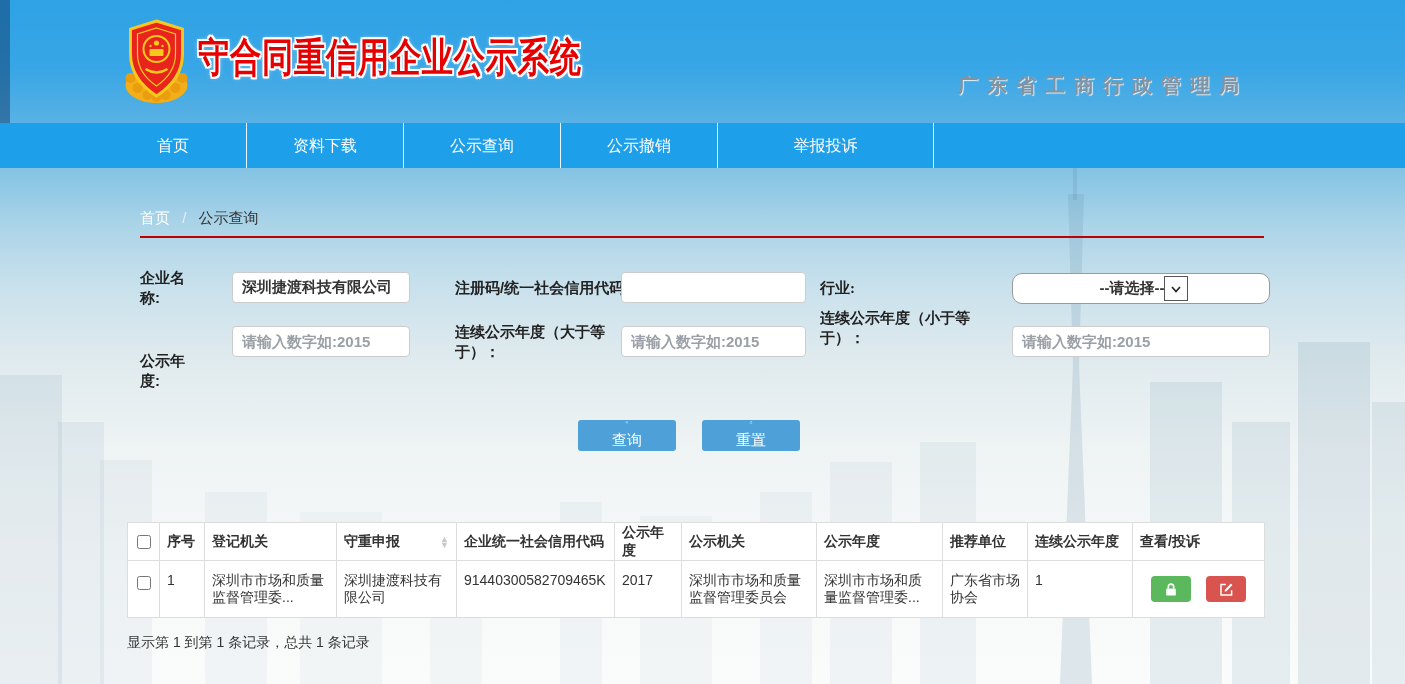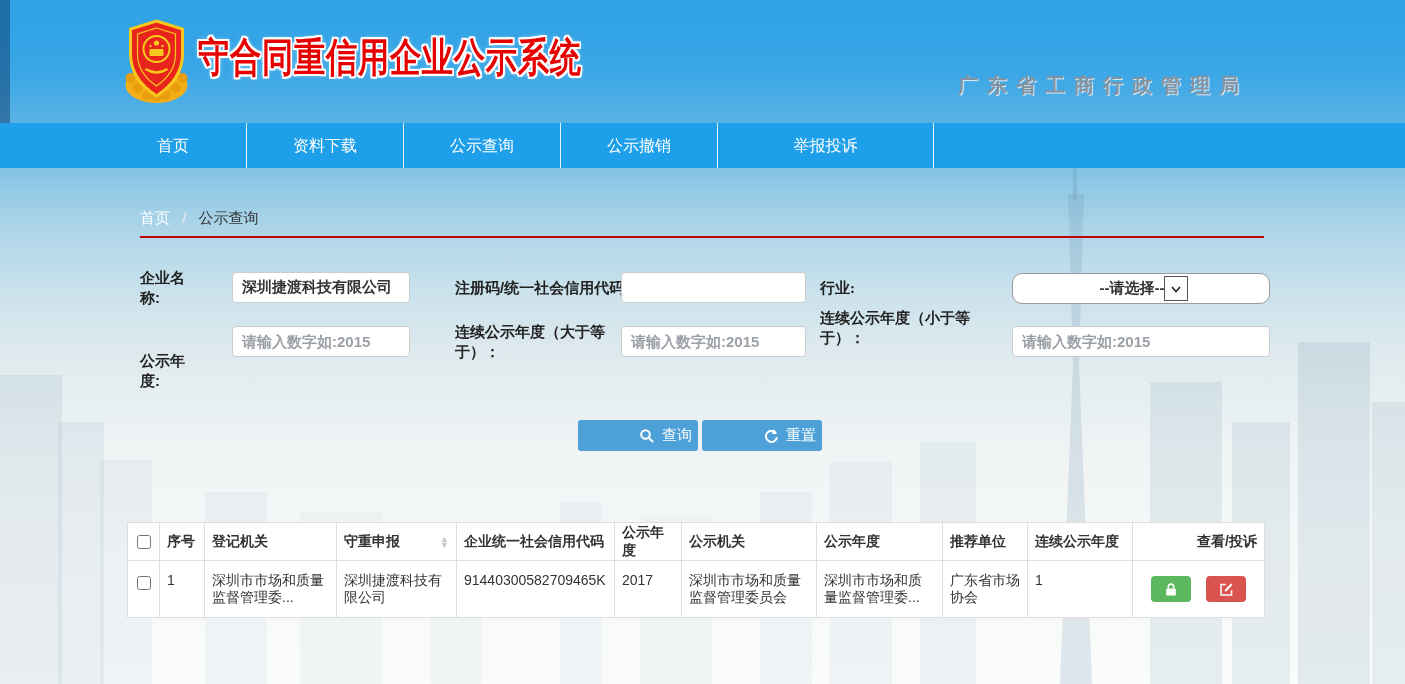--- a/index.html
+++ b/index.html
@@ -45,36 +45,36 @@
   .txt{position:absolute;height:31px;border:1px solid #ccc;border-radius:4px;background:#fff;
     font-family:inherit;font-size:15px;color:#333;font-weight:600;padding:0 9px;box-sizing:border-box;}
   .txt::placeholder{color:#9aa0a6;font-weight:bold;}
   .select{position:absolute;left:1012px;top:273px;width:258px;height:31px;background:#fff;
     border:1px solid #9a9a9a;border-radius:10px;box-sizing:border-box;display:flex;
     align-items:center;justify-content:center;cursor:pointer;}
   .select-value{font-size:15px;font-weight:bold;color:#333;padding-left:9px;}
   .select-arrow{width:22px;height:23px;margin-right:3px;border:1px solid #555;background:#fdfdfd;
     display:flex;align-items:center;justify-content:center;}
 
-  .btn{position:absolute;top:420px;width:120px;height:31px;border:none;border-radius:3px;
+  .btn{position:absolute;top:420px;width:98px;height:31px;border:none;border-radius:3px;
     background:#4da1d8;color:#fff;font-size:15px;font-family:inherit;display:flex;
-    align-items:center;justify-content:flex-end;gap:7px;cursor:pointer;}
+    align-items:center;justify-content:flex-end;gap:7px;cursor:pointer;flex-direction:column;}
   .btn-search{left:578px}.btn-reset{left:702px}
 
   
   .results-title{position:absolute;left:127px;top:472px;font-size:29px;color:#333;font-weight:normal;margin:0;}
   .results-table{position:absolute;left:127px;top:522px;width:1137px;border-collapse:collapse;
     background:#fff;table-layout:fixed;}
   .results-table th{height:38px;box-sizing:border-box;border:1px solid #ddd;background:#fff;
     font-size:14px;font-weight:bold;color:#333;text-align:left;padding:0 7px;position:relative;}
   .results-table td{height:57px;box-sizing:border-box;border:1px solid #ddd;background:#fff;
     font-size:14px;color:#333;vertical-align:top;padding:11px 7px 0;line-height:17px;}
   .results-table th.c-check,.results-table td.c-check{text-align:center;padding:0;}
   .results-table td.c-check{padding-top:12px;}
-  .results-table th.c-actions{text-align:right;}
+  .results-table th.c-actions{text-align:left;}
   .results-table td.c-actions{vertical-align:middle;text-align:center;padding-top:0;}
   .th-flex{display:flex;align-items:center;justify-content:space-between;}
   .sort-icon{display:flex;flex-direction:column;color:#c8c8c8;font-size:9px;line-height:6px;cursor:pointer;}
   .row-checkbox,.header-checkbox{width:14px;height:14px;cursor:pointer;}
   .action-btn{width:40px;height:26px;border:none;border-radius:4px;display:inline-flex;
     align-items:center;justify-content:center;cursor:pointer;margin:0 6px;vertical-align:middle;}
   .btn-view{background:#5cb85c;}
   .btn-complaint{background:#d9534f;}
 
   .summary{position:absolute;left:127px;top:634px;font-size:14px;color:#333;}
@@ -249,13 +249,14 @@
             <svg width="15" height="15" viewBox="0 0 15 15">
               <path d="M12.6 8.2 V13 H2 V2.4 h4.8" fill="none" stroke="#fff" stroke-width="1.5"></path>
               <path d="M5.6 9.6 l1.9-.4 5.9-6.1 -1.5-1.5 -5.9 6.1 z" fill="#fff"></path>
             </svg>
           </button>
         </td>
       </tr>
     </tbody>
   </table>
 
+  <div class="summary">显示第 1 到第 1 条记录，总共 1 条记录</div>
 </div>
 
 </body></html>

